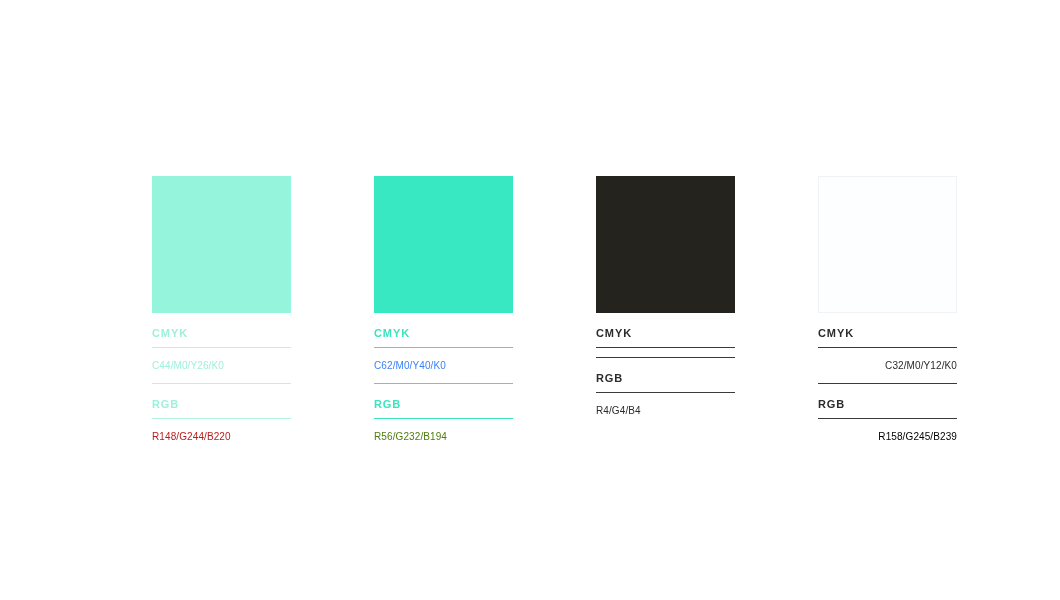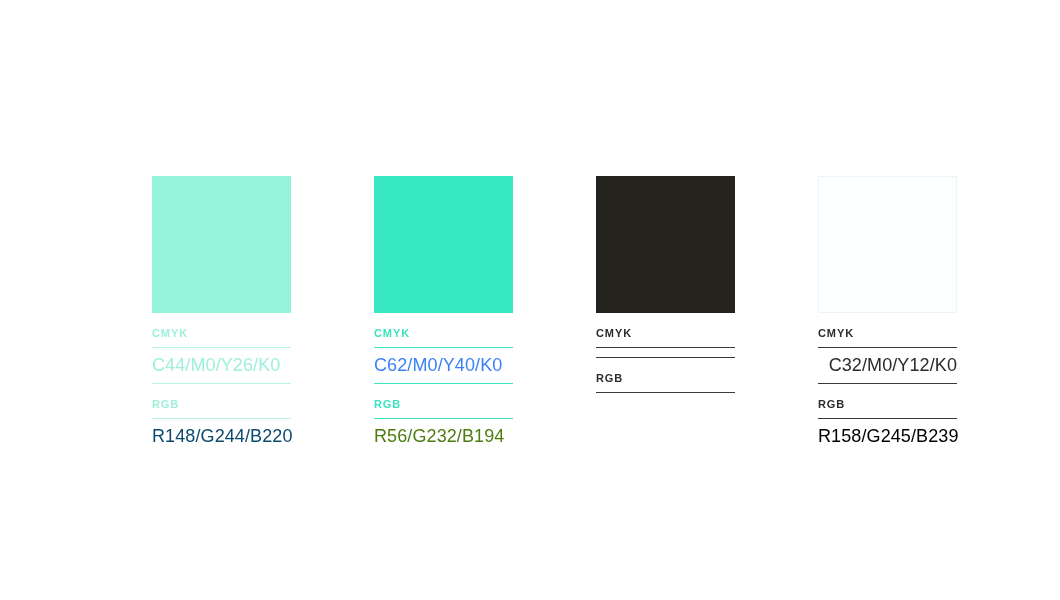--- a/index.html
+++ b/index.html
@@ -56,21 +56,21 @@
     white-space: nowrap;
   }
 
   .spec-rule {
     height: 1px;
     width: 139px;
     margin-top: 7px;
   }
 
   .spec-value {
-    font-size: 18px;
+    font-size: 10px;
     font-weight: normal;
     letter-spacing: 0.1px;
     line-height: 17px;
     padding-top: 9px;
     white-space: nowrap;
   }
 
   
   .spec-value-rule {
     height: 1px;
@@ -87,21 +87,21 @@
     <div class="color-chip" style="background: rgb(148, 244, 220);"></div>
     <div class="spec-block">
       <div class="spec-label" style="color: rgb(158, 240, 218);">CMYK</div>
       <div class="spec-rule" style="background: rgb(182, 245, 228);"></div>
       <div class="spec-value" style="color: rgb(158, 240, 218);">C44/M0/Y26/K0</div>
       <div class="spec-value-rule" style="background: rgb(182, 245, 228);"></div>
     </div>
     <div class="spec-block">
       <div class="spec-label" style="color: rgb(158, 240, 218);">RGB</div>
       <div class="spec-rule" style="background: rgb(182, 245, 228);"></div>
-      <div class="spec-value" style="color: #0c4a6e;">R148/G244/B220</div>
+      <div class="spec-value" style="color: #b91c1c;">R148/G244/B220</div>
     </div>
   </div>
 
   <div class="swatch-column">
     <div class="color-chip" style="background: rgb(56, 232, 194);"></div>
     <div class="spec-block">
       <div class="spec-label" style="color: rgb(60, 227, 190);">CMYK</div>
       <div class="spec-rule" style="background: rgb(60, 227, 190);"></div>
       <div class="spec-value" style="color: #3b82f6;">C62/M0/Y40/K0</div>
       <div class="spec-value-rule" style="background: rgb(60, 227, 190);"></div>
@@ -116,20 +116,21 @@
   <div class="swatch-column">
     <div class="color-chip" style="background: rgb(36, 35, 30);"></div>
     <div class="spec-block">
       <div class="spec-label" style="color: rgb(43, 43, 43);">CMYK</div>
       <div class="spec-rule" style="background: rgb(58, 58, 58);"></div>
       <div class="spec-value-rule" style="background: rgb(58, 58, 58);"></div>
     </div>
     <div class="spec-block">
       <div class="spec-label" style="color: rgb(43, 43, 43);">RGB</div>
       <div class="spec-rule" style="background: rgb(58, 58, 58);"></div>
+      <div class="spec-value" style="color: rgb(43, 43, 43);">R4/G4/B4</div>
     </div>
   </div>
 
   <div class="swatch-column">
     <div class="color-chip" style="background: rgb(253, 254, 255); border: 1px solid rgb(241, 242, 243);"></div>
     <div class="spec-block">
       <div class="spec-label" style="color: rgb(43, 43, 43);">CMYK</div>
       <div class="spec-rule" style="background: rgb(58, 58, 58);"></div>
       <div class="spec-value" style="color: rgb(43, 43, 43); text-align: right;">C32/M0/Y12/K0</div>
       <div class="spec-value-rule" style="background: rgb(58, 58, 58);"></div>

